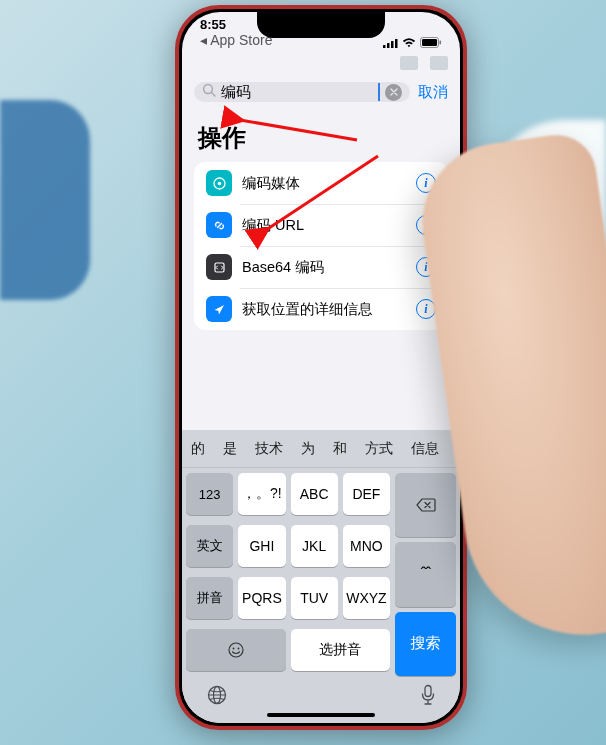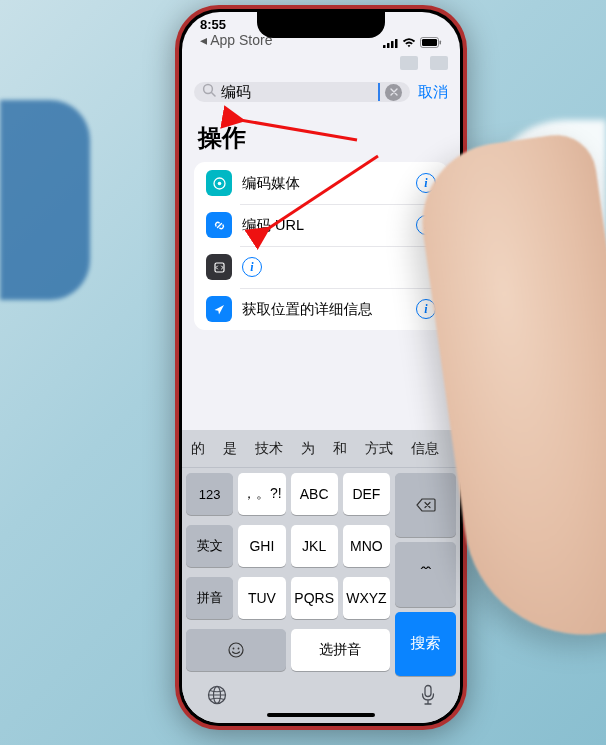--- a/index.html
+++ b/index.html
@@ -201,20 +201,21 @@
           <span class="info-icon">i</span>
         </div>
 
         <div class="list-item">
           <div class="item-icon ic-dark">
                 <svg viewBox="0 0 15 15">
                   <rect x="3" y="3" width="9" height="9" rx="1.5" fill="none" stroke="#fff" stroke-width="1.2"></rect>
                   <path d="M5.5 6 L4 7.5 L5.5 9 M9.5 6 L11 7.5 L9.5 9" fill="none" stroke="#fff" stroke-width="1" stroke-linecap="round"></path>
                 </svg>
               </div>
+          <span class="item-label">Base64 编码</span>
           <span class="info-icon">i</span>
         </div>
 
         <div class="list-item">
           <div class="item-icon ic-blue2">
                 <svg viewBox="0 0 15 15">
                   <path d="M2.5 8 L12 3 L7 12.5 L6.3 8.7 Z" fill="#fff"></path>
                 </svg>
               </div>
           <span class="item-label">获取位置的详细信息</span>
@@ -247,22 +248,22 @@
               <div class="key">DEF</div>
             </div>
             <div class="k-row">
               <div class="key fn">英文</div>
               <div class="key">GHI</div>
               <div class="key">JKL</div>
               <div class="key">MNO</div>
             </div>
             <div class="k-row">
               <div class="key fn">拼音</div>
+              <div class="key">PQRS</div>
               <div class="key">TUV</div>
-              <div class="key">PQRS</div>
               <div class="key">WXYZ</div>
             </div>
             <div class="k-row">
               <div class="key fn">
                     <svg width="18" height="18" viewBox="0 0 18 18">
                       <circle cx="9" cy="9" r="7" fill="none" stroke="#333" stroke-width="1.2"></circle>
                       <circle cx="6.5" cy="7.5" r="0.9" fill="#333"></circle>
                       <circle cx="11.5" cy="7.5" r="0.9" fill="#333"></circle>
                       <path d="M5.5 11 Q9 14 12.5 11" fill="none" stroke="#333" stroke-width="1.2" stroke-linecap="round"></path>
                     </svg>

